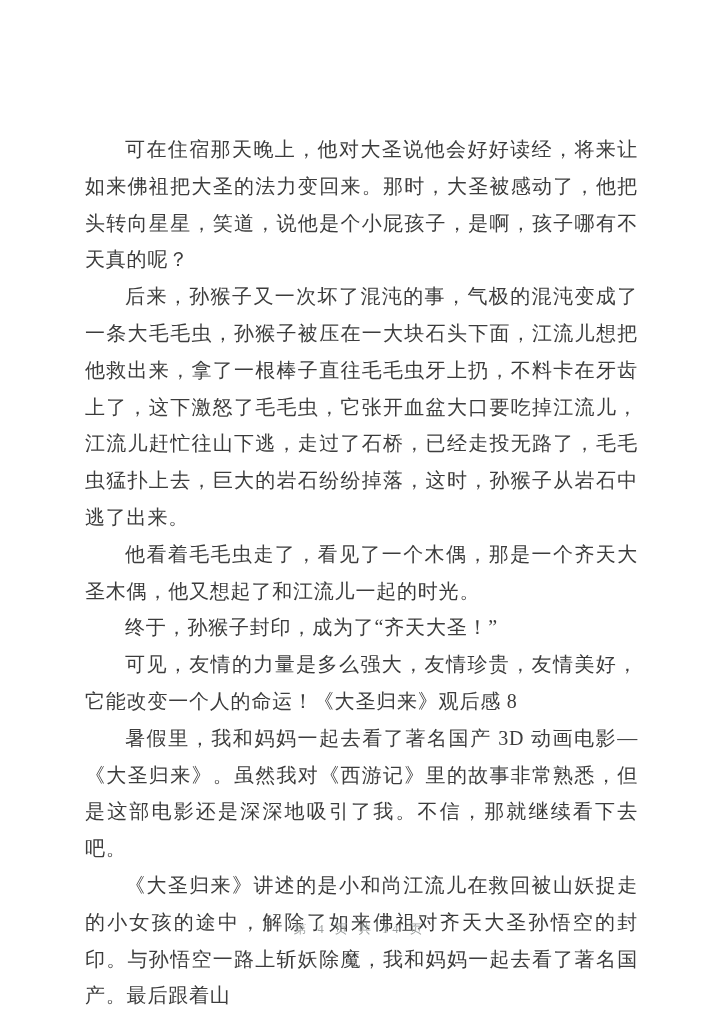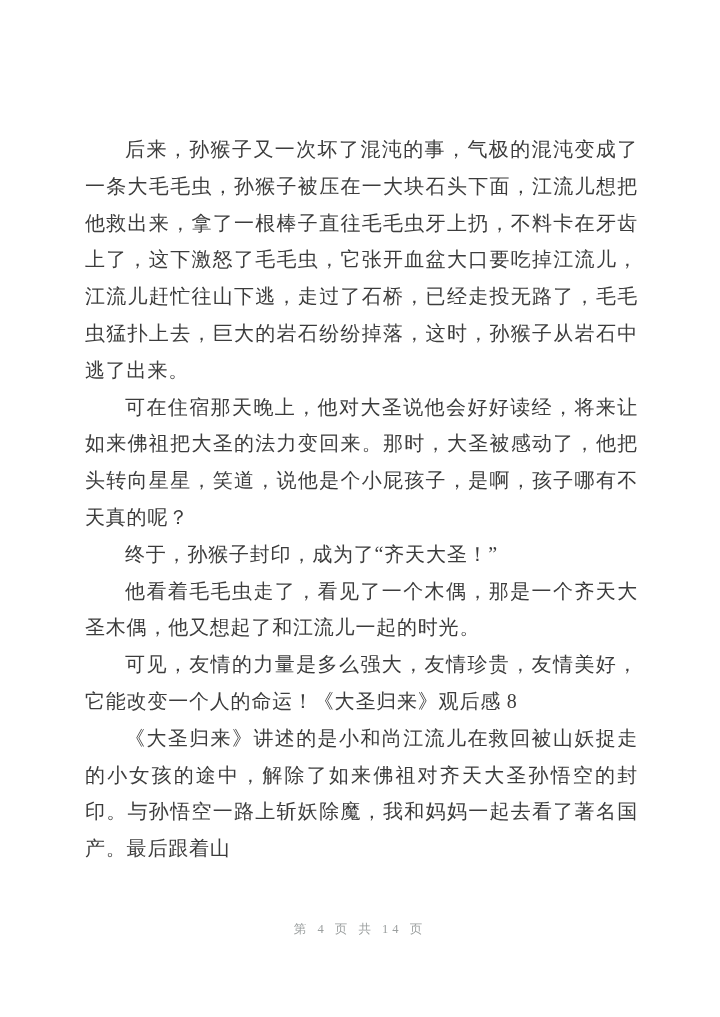--- a/index.html
+++ b/index.html
@@ -42,21 +42,22 @@
     font-size: 12.5px;
     letter-spacing: 4px;
     color: #9b9f9f;
   }
 </style>
 </head>
 <body>
 
 <div class="page">
   <div class="content">
+    <p>可在住宿那天晚上，他对大圣说他会好好读经，将来让如来佛祖把大圣的法力变回来。那时，大圣被感动了，他把头转向星星，笑道，说他是个小屁孩子，是啊，孩子哪有不天真的呢？</p>
     <p>后来，孙猴子又一次坏了混沌的事，气极的混沌变成了一条大毛毛虫，孙猴子被压在一大块石头下面，江流儿想把他救出来，拿了一根棒子直往毛毛虫牙上扔，不料卡在牙齿上了，这下激怒了毛毛虫，它张开血盆大口要吃掉江流儿，江流儿赶忙往山下逃，走过了石桥，已经走投无路了，毛毛虫猛扑上去，巨大的岩石纷纷掉落，这时，孙猴子从岩石中逃了出来。</p>
-    <p>可在住宿那天晚上，他对大圣说他会好好读经，将来让如来佛祖把大圣的法力变回来。那时，大圣被感动了，他把头转向星星，笑道，说他是个小屁孩子，是啊，孩子哪有不天真的呢？</p>
+    <p>他看着毛毛虫走了，看见了一个木偶，那是一个齐天大圣木偶，他又想起了和江流儿一起的时光。</p>
     <p>终于，孙猴子封印，成为了“齐天大圣！”</p>
-    <p>他看着毛毛虫走了，看见了一个木偶，那是一个齐天大圣木偶，他又想起了和江流儿一起的时光。</p>
     <p>可见，友情的力量是多么强大，友情珍贵，友情美好，它能改变一个人的命运！《大圣归来》观后感 8</p>
+    <p>暑假里，我和妈妈一起去看了著名国产 3D 动画电影—《大圣归来》。虽然我对《西游记》里的故事非常熟悉，但是这部电影还是深深地吸引了我。不信，那就继续看下去吧。</p>
     <p>《大圣归来》讲述的是小和尚江流儿在救回被山妖捉走的小女孩的途中，解除了如来佛祖对齐天大圣孙悟空的封印。与孙悟空一路上斩妖除魔，我和妈妈一起去看了著名国产。最后跟着山</p>
   </div>
   <div class="footer">第 4 页 共 14 页</div>
 </div>
 
 </body></html>

